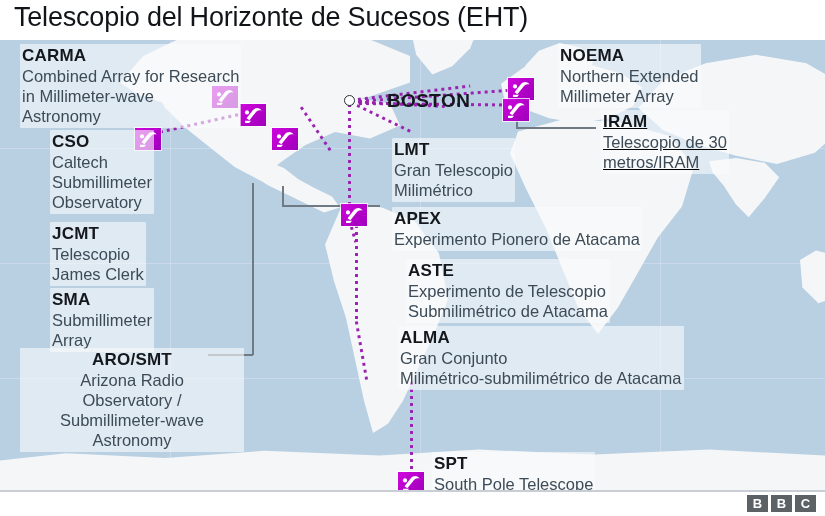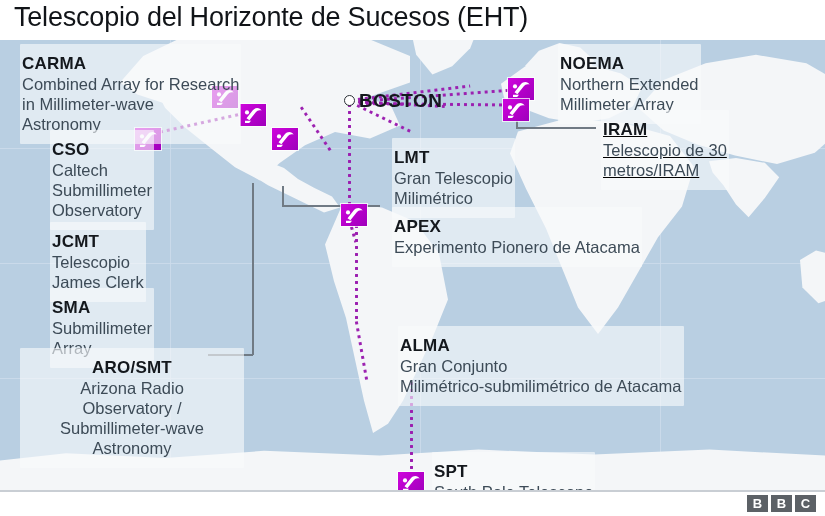--- a/index.html
+++ b/index.html
@@ -33,36 +33,36 @@
         background-image:radial-gradient(circle,#9b1fb0 1.4px,transparent 1.6px);
         background-size:7px 3px;background-repeat:repeat-x;z-index:12;}
   .linkv{position:absolute;width:3px;
         background-image:radial-gradient(circle,#9b1fb0 1.4px,transparent 1.6px);
         background-size:3px 7px;background-repeat:repeat-y;z-index:12;}
 
   
   .hub{position:absolute;width:9px;height:9px;border-radius:50%;
        background:#fff;border:1.6px solid #2a2f36;z-index:22;}
   .hublabel{position:absolute;font-size:19px;font-weight:bold;color:#14181d;
-            letter-spacing:.4px;z-index:22;white-space:nowrap;}
+            letter-spacing:.4px;z-index:22;white-space:nowrap;margin-left:28px;}
 
   
   .tel{position:absolute;width:26px;height:22px;z-index:20;
        background:linear-gradient(135deg,#cf06dd 0%,#b400c9 55%,#9f00bc 100%);
        box-shadow:0 0 0 1px rgba(255,255,255,.75);}
   .tel svg{display:block;width:26px;height:22px;}
 
   
   .lead{position:absolute;background:#707a84;z-index:14;}
   .lead.h{height:1.5px;}
   .lead.v{width:1.5px;}
 
   
   .lbl{position:absolute;z-index:30;background:rgba(248,250,252,.62);
-       padding:10px 2px;border-radius:1px;}
+       padding:2px 2px;border-radius:1px;}
   .lbl .k{font-size:17px;font-weight:bold;color:#14181d;line-height:20px;
           letter-spacing:.2px;white-space:nowrap;}
   .lbl .d{font-size:16.5px;font-weight:normal;color:#3d4b57;line-height:20px;}
   .lbl.ctr{text-align:center;}
   .lbl.nw{white-space:nowrap;}
 
   
   .footer{position:absolute;left:0;top:490px;width:825px;height:26px;background:#fff;z-index:40;}
   .frule{position:absolute;left:0;top:0px;width:825px;height:1.5px;background:#c9ced4;}
   .bbc{position:absolute;right:9px;top:5px;display:flex;gap:3px;}
@@ -253,20 +253,25 @@
     <div class="k">LMT</div>
     <div class="d">Gran Telescopio</div>
     <div class="d">Milimétrico</div>
   </div>
 
   <div class="lbl nw" style="left:392px;top:207px;">
     <div class="k">APEX</div>
     <div class="d">Experimento Pionero de Atacama</div>
   </div>
 
+  <div class="lbl nw" style="left:406px;top:259px;">
+    <div class="k">ASTE</div>
+    <div class="d">Experimento de Telescopio</div>
+    <div class="d">Submilimétrico de Atacama</div>
+  </div>
 
   <div class="lbl nw" style="left:398px;top:326px;">
     <div class="k">ALMA</div>
     <div class="d">Gran Conjunto</div>
     <div class="d">Milimétrico-submilimétrico de Atacama</div>
   </div>
 
   <div class="lbl nw" style="left:432px;top:452px;">
     <div class="k">SPT</div>
     <div class="d">South Pole Telescope</div>

